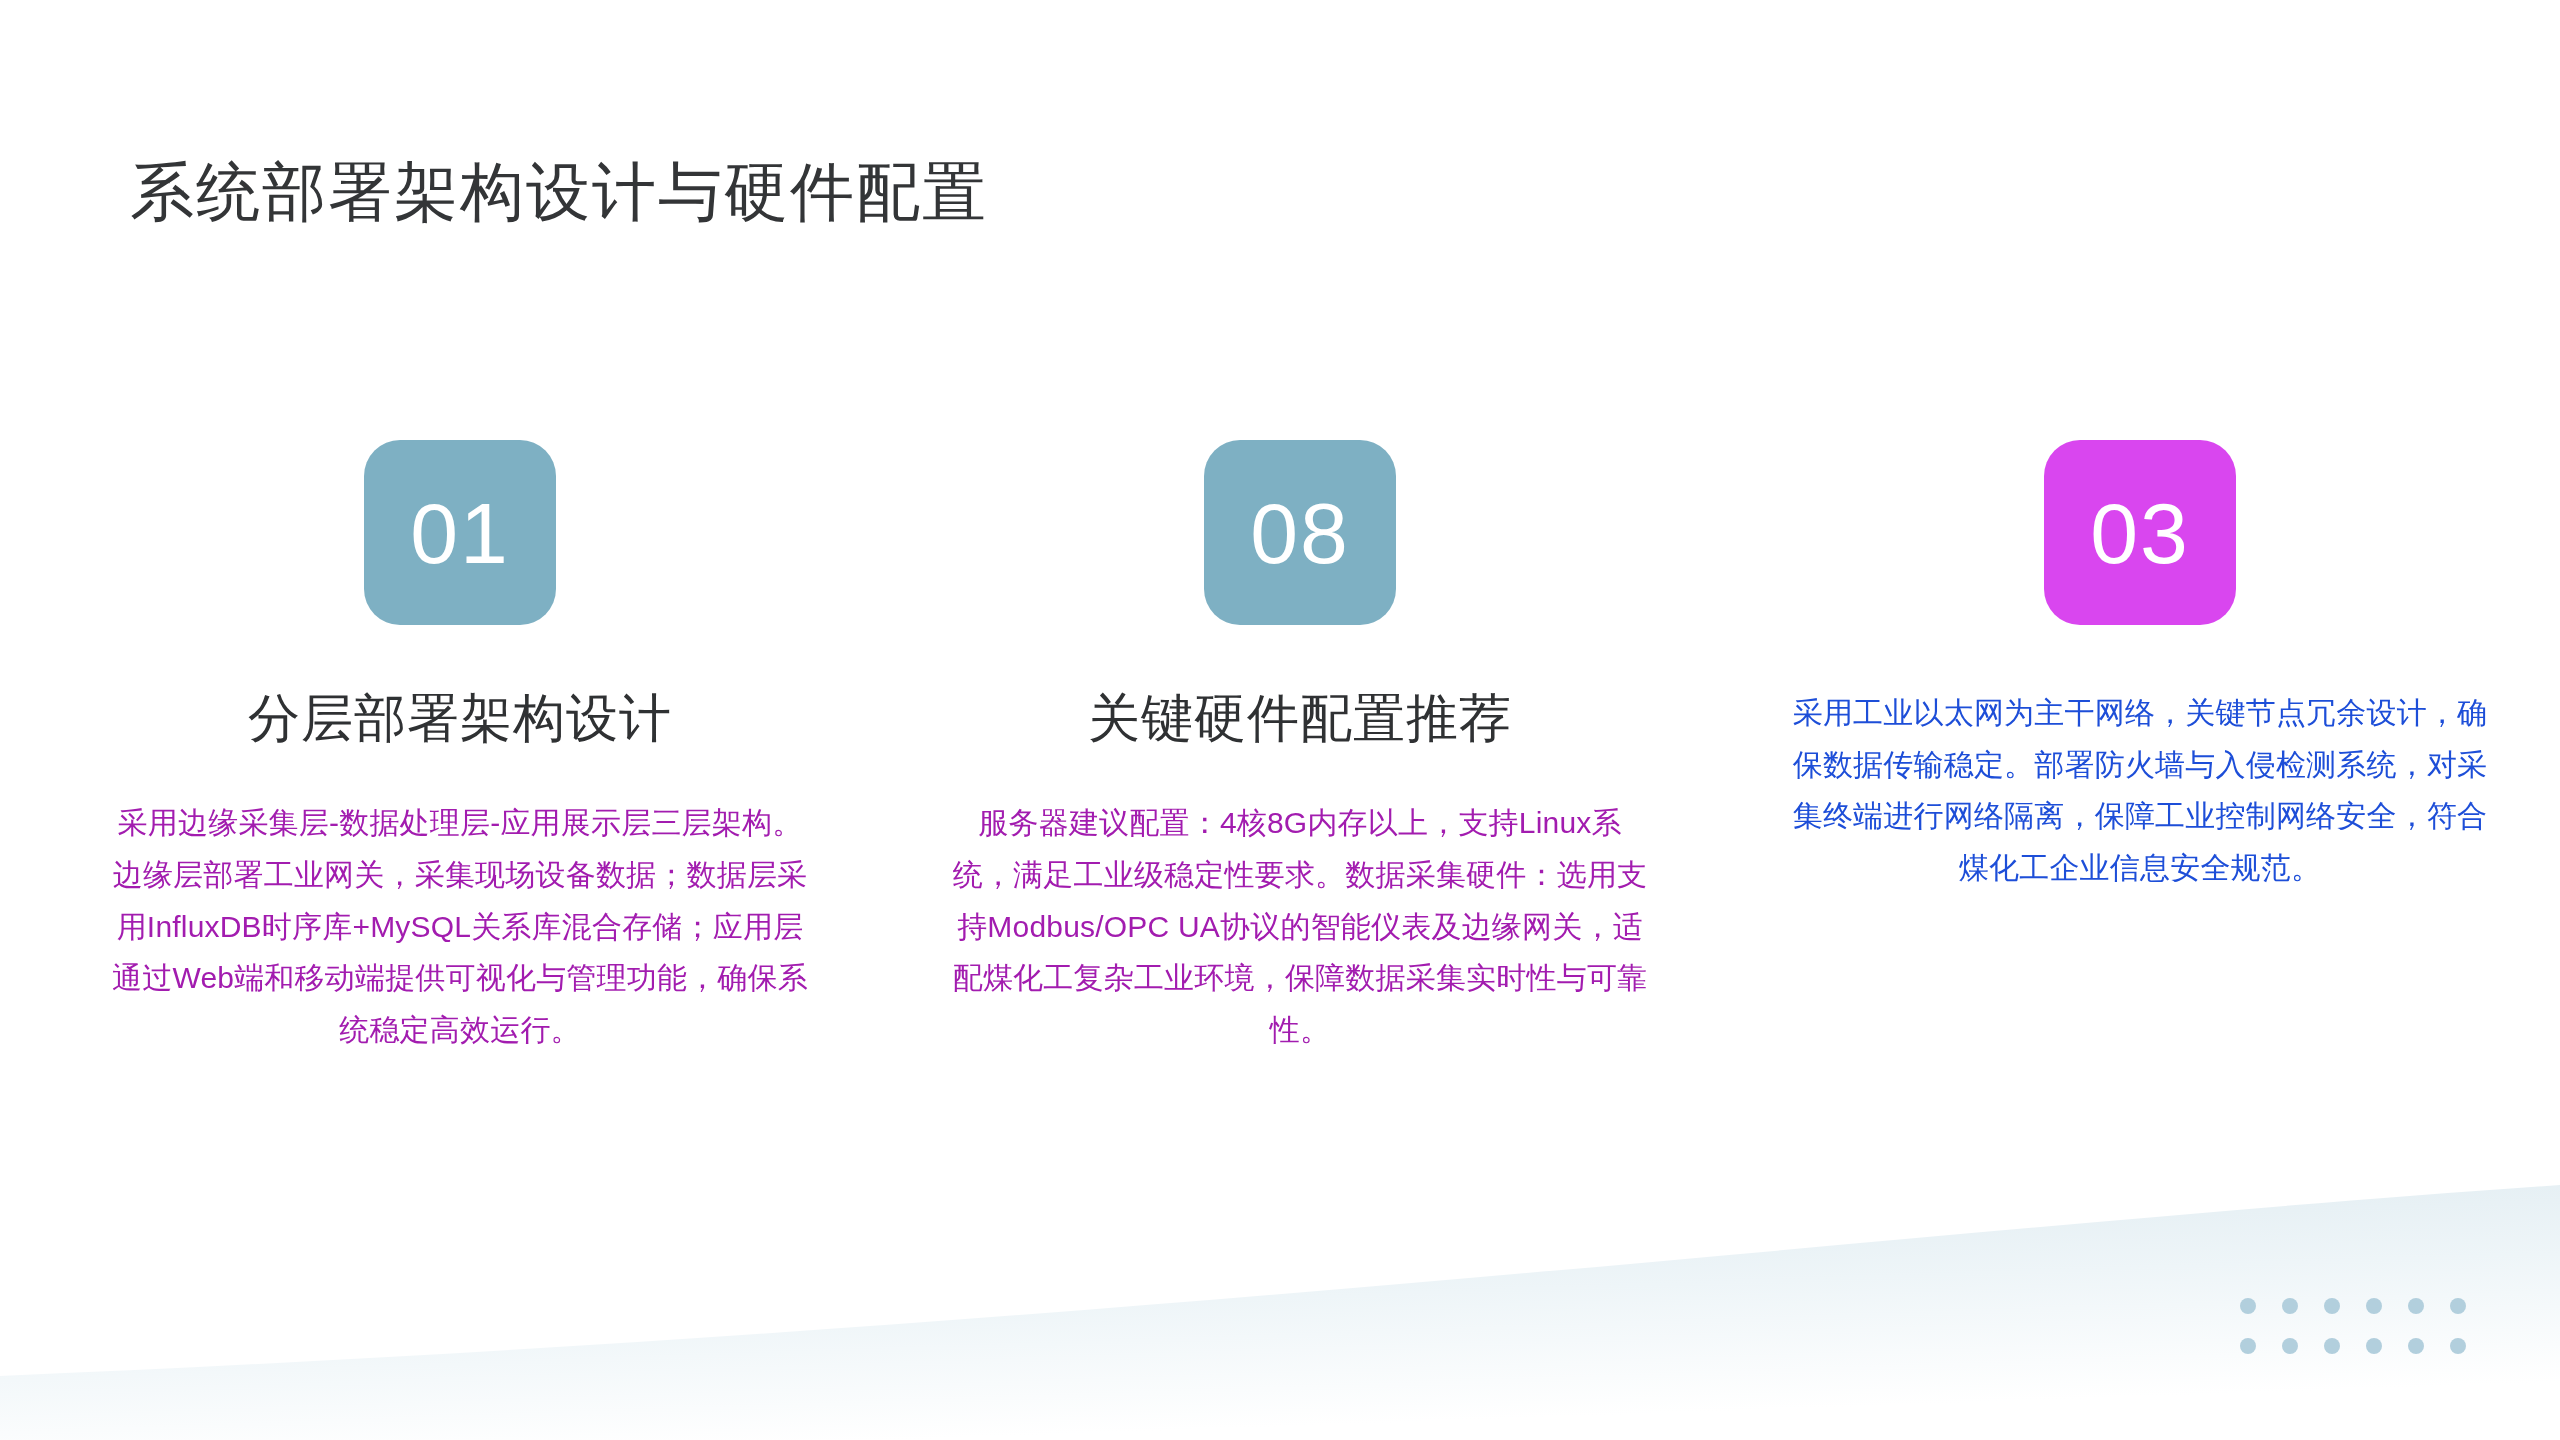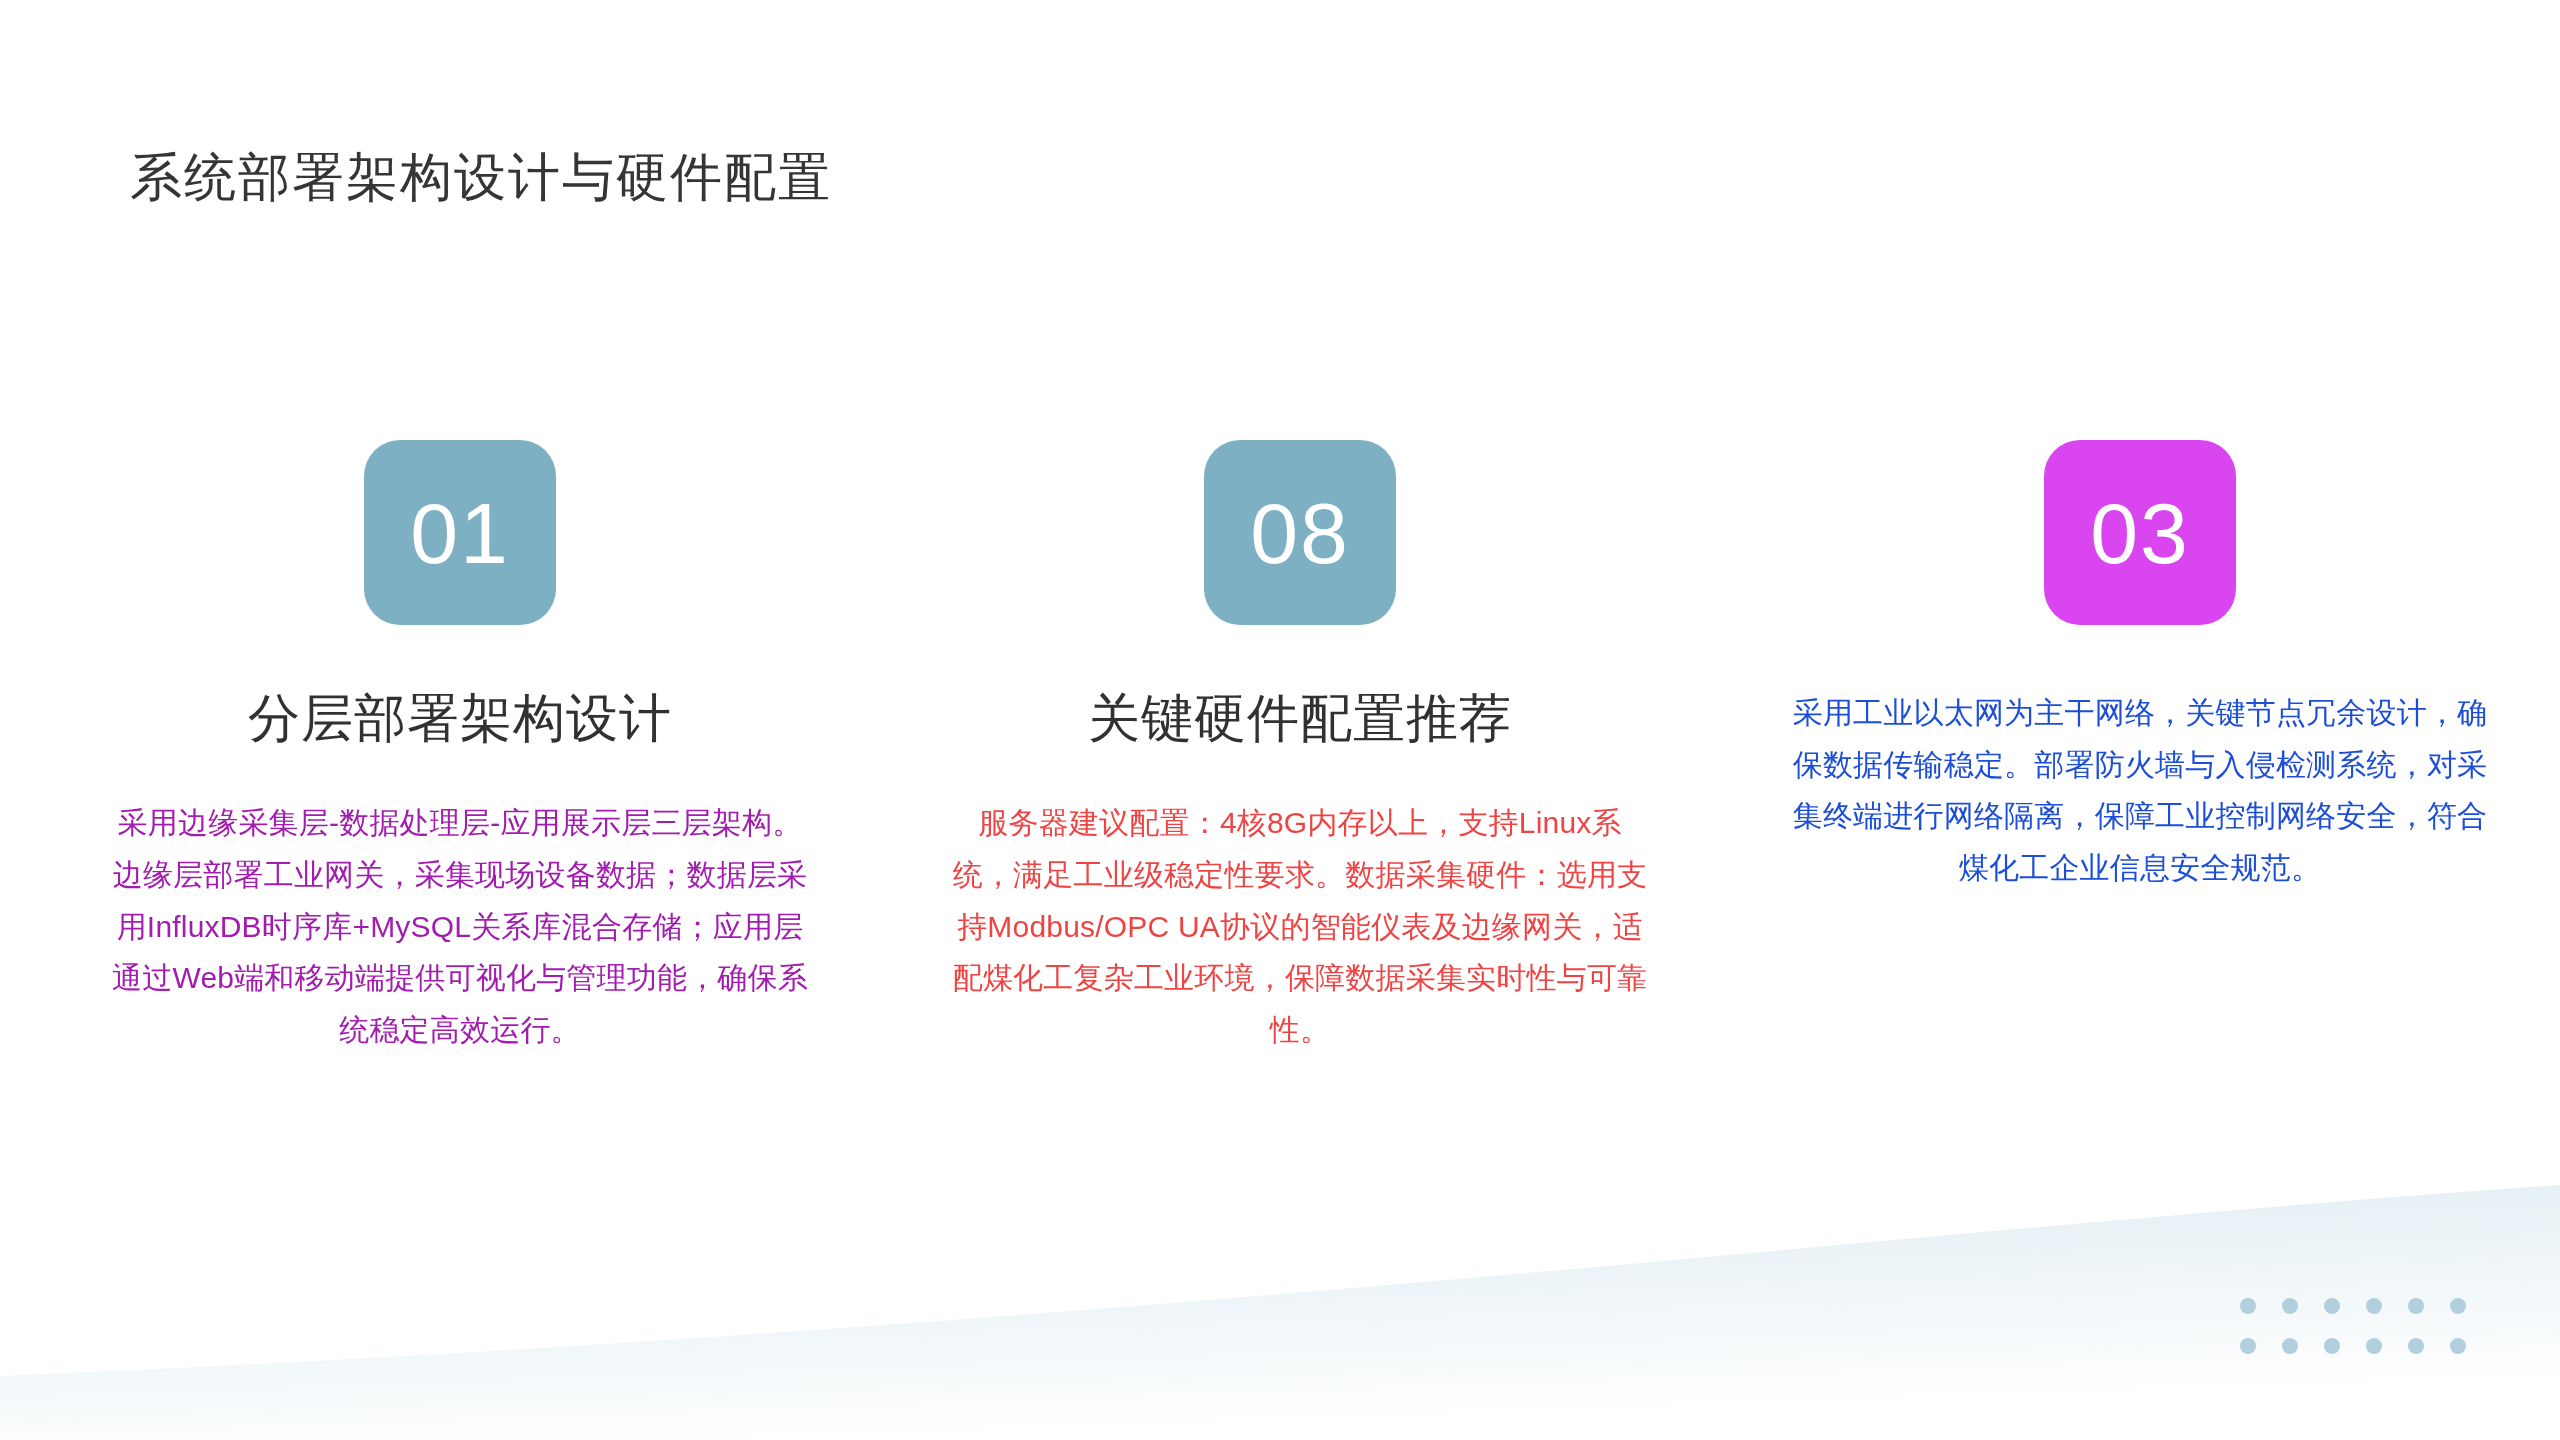--- a/index.html
+++ b/index.html
@@ -25,21 +25,21 @@
     height: 1440px;
     pointer-events: none;
     z-index: 0;
   }
 
   
   .slide-title {
     position: absolute;
     left: 130px;
     top: 112px;
-    font-size: 52px;
+    font-size: 64px;
     line-height: 1.18;
     font-weight: 400;
     color: #333537;
     letter-spacing: 2px;
     white-space: nowrap;
     z-index: 3;
   }
 
   
   .columns {
@@ -144,21 +144,21 @@
     </div>
     <div class="card-heading">分层部署架构设计</div>
     <div class="card-body" style="color: #a21caf;">采用边缘采集层-数据处理层-应用展示层三层架构。边缘层部署工业网关，采集现场设备数据；数据层采用InfluxDB时序库+MySQL关系库混合存储；应用层通过Web端和移动端提供可视化与管理功能，确保系统稳定高效运行。</div>
   </div>
 
   <div class="column col-2">
     <div class="badge" style="background: rgb(126, 176, 195);">
       <span class="badge-number">08</span>
     </div>
     <div class="card-heading">关键硬件配置推荐</div>
-    <div class="card-body" style="color: #ef4444;">服务器建议配置：4核8G内存以上，支持Linux系统，满足工业级稳定性要求。数据采集硬件：选用支持Modbus/OPC UA协议的智能仪表及边缘网关，适配煤化工复杂工业环境，保障数据采集实时性与可靠性。</div>
+    <div class="card-body" style="color: #a21caf;">服务器建议配置：4核8G内存以上，支持Linux系统，满足工业级稳定性要求。数据采集硬件：选用支持Modbus/OPC UA协议的智能仪表及边缘网关，适配煤化工复杂工业环境，保障数据采集实时性与可靠性。</div>
   </div>
 
   <div class="column col-3">
     <div class="badge" style="background: #d946ef; align-items: center;">
       <span class="badge-number">03</span>
     </div>
     <div class="card-body" style="color: #1d4ed8;">采用工业以太网为主干网络，关键节点冗余设计，确保数据传输稳定。部署防火墙与入侵检测系统，对采集终端进行网络隔离，保障工业控制网络安全，符合煤化工企业信息安全规范。</div>
   </div>
 
 </div>

